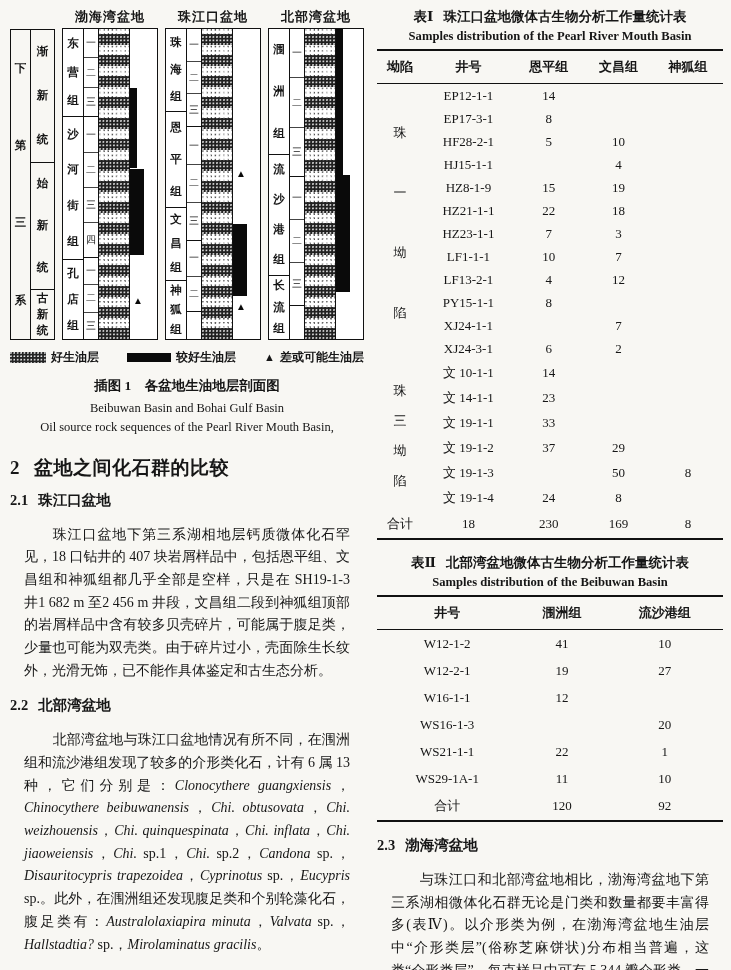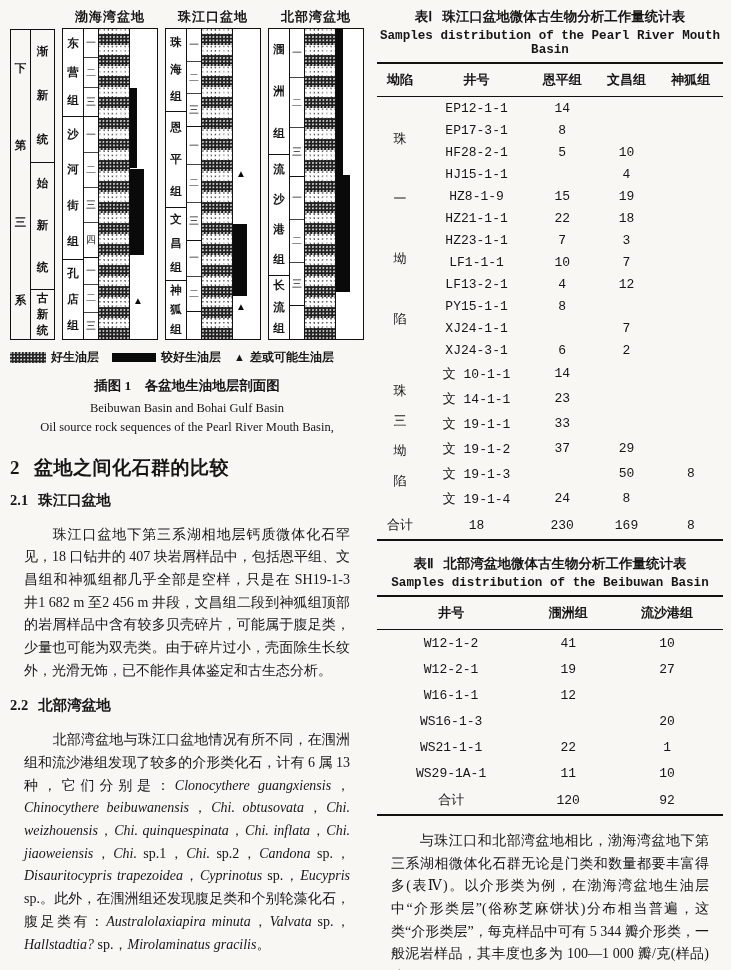--- a/index.html
+++ b/index.html
@@ -37,41 +37,41 @@
     background-image:
       radial-gradient(circle at 1px 1px, rgba(255,255,255,0.85) 0.7px, transparent 1px),
       repeating-linear-gradient(0deg, rgba(22,22,22,0.95) 0px, rgba(22,22,22,0.95) 11px, transparent 11px, transparent 21px),
       radial-gradient(circle at 1px 1px, #555 0.8px, transparent 1.1px);
     background-size:3.5px 3.5px, auto, 4.2px 4.2px;
   }
   .barzone{flex:1;position:relative;min-width:15px;}
   .bar{position:absolute;left:0;width:7px;background:#0a0a0a;}
   .bar.wide{width:14px;}
   .tri{position:absolute;left:3px;font-size:10px;line-height:1;color:#0a0a0a;}
-  .fig-legend{display:flex;justify-content:flex-start;align-items:center;gap:13px;margin-top:9px;font-size:12px;font-weight:bold;}
+  .fig-legend{display:flex;justify-content:space-between;align-items:center;gap:13px;margin-top:9px;font-size:12px;font-weight:bold;}
   .lg-item{display:flex;align-items:center;gap:5px;}
   .sw{display:inline-block;}
   .sw-good{width:36px;height:11px;background-color:#242424;
     background-image:radial-gradient(circle at 1px 1px, rgba(255,255,255,0.9) 0.7px, transparent 1px);
     background-size:3.4px 3.4px;}
   .sw-better{width:44px;height:9px;background:#0a0a0a;}
   .sw-poor{font-size:11px;line-height:1;}
   .cap-cn{text-align:center;font-weight:bold;font-size:13.5px;margin-top:11px;}
   .cap-en{text-align:center;font-size:12.5px;line-height:1.55;margin-top:4px;}
 
   
   .h-sec{font-size:19px;font-weight:bold;margin:17px 0 10px 0;letter-spacing:0.5px;}
   .h-sec .no{margin-right:14px;}
   .h-sub{font-size:14.5px;font-weight:bold;margin:9px 0 5px 0;}
   .h-sub .no{margin-right:10px;}
   p.body{font-size:14px;line-height:1.62;text-align:justify;margin:14px;text-indent:2.05em;}
   p.body i{font-family:"Liberation Serif",serif;}
 
   
-  .tblock{margin-bottom:14px;font-family:Liberation Mono, monospace;}
+  .tblock{margin-bottom:14px;}
   .tbl-title-cn{text-align:center;font-weight:bold;font-size:13.5px;}
   .tbl-title-cn .tlabel{margin-right:10px;}
   .tbl-title-en{text-align:center;font-weight:bold;font-size:12.6px;margin:3px 0 5px 0;}
   table{width:100%;border-collapse:collapse;font-size:13px;}
   thead th{border-top:2.2px solid #111;border-bottom:1.1px solid #111;padding:7px 2px;font-weight:bold;}
   tbody td{padding:3.5px 2px;text-align:center;}
   tr.total td{border-bottom:2.4px solid #111;padding:5px 2px;}
   td.groupcell{width:42px;}
   .gl{font-size:13px;font-weight:normal;}
 </style>
@@ -516,16 +516,19 @@
             </tr>
             <tr class="total">
               <td>合计</td>
               <td>120</td>
               <td>92</td>
             </tr>
           </tbody>
       </table>
     </div>
 
+    <div class="h-sub">
+      <span class="no">2.3</span><span>渤海湾盆地</span>
+    </div>
     <p class="body">与珠江口和北部湾盆地相比，渤海湾盆地下第三系湖相微体化石群无论是门类和数量都要丰富得多(表Ⅳ)。以介形类为例，在渤海湾盆地生油层中“介形类层”(俗称芝麻饼状)分布相当普遍，这类“介形类层”，每克样品中可有 5 344 瓣介形类，一般泥岩样品，其丰度也多为 100—1 000 瓣/克(样品)(刘</p>
 
   </div>
 </div>
 
 </body></html>

